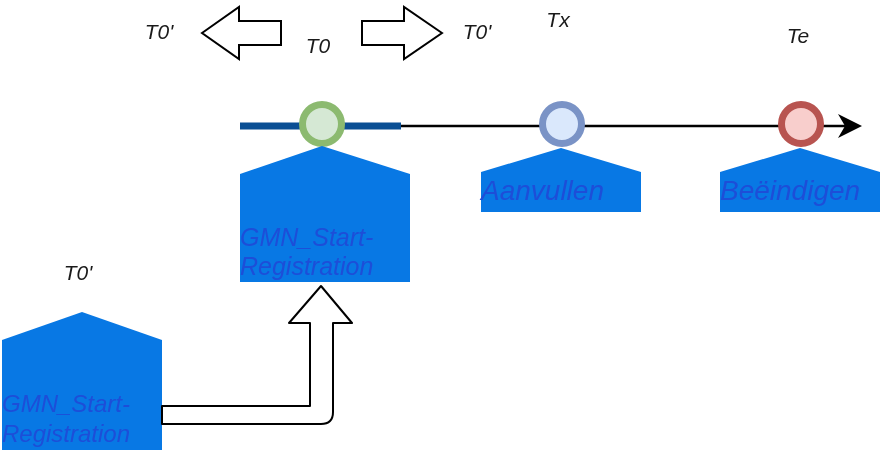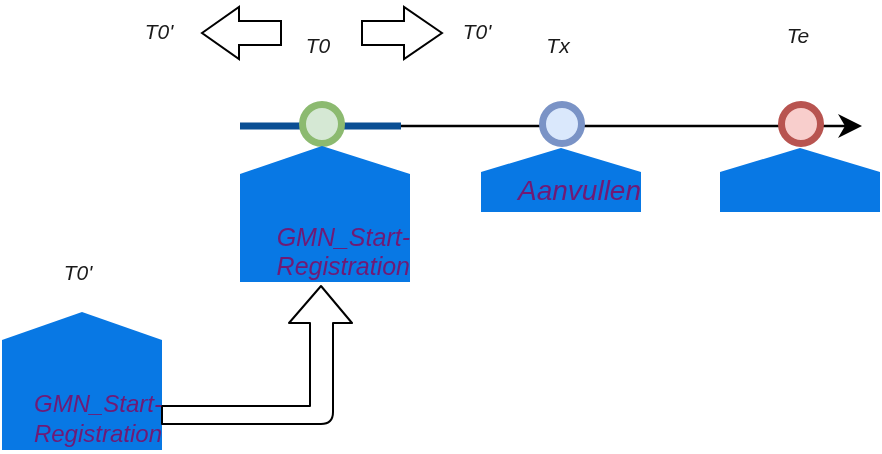--- a/index.html
+++ b/index.html
@@ -23,22 +23,22 @@
   }
   .top-label {
     position: absolute;
     transform: translateX(-50%);
     font-size: 21px;
     color: #1a1a1a;
     white-space: nowrap;
   }
   .pent-text {
     position: absolute;
-    color: #701a75;
-    text-align: right;
+    color: #1d4ed8;
+    text-align: left;
     white-space: nowrap;
   }
   .pent-text.main {
     left: 240px;
     top: 223px;
     width: 170px;
     font-size: 25px;
     line-height: 29px;
   }
   .pent-text.pre {
@@ -79,31 +79,32 @@
     <polygon points="481,172 561,148 641,172 641,212 481,212" fill="#0878e4"></polygon>
     <polygon points="720,172 800,148 880,172 880,212 720,212" fill="#0878e4"></polygon>
     <polygon points="2,340 82,312 162,340 162,450 2,450" fill="#0878e4"></polygon>
 
     <path d="M162,406 L310,406 L310,323 L289,323 L321,286 L352,323 L333,323 L333,412 Q333,424 321,424 L162,424 Z" fill="#ffffff" stroke="#000000" stroke-width="2" stroke-linejoin="round"></path>
   </svg>
 
   <div class="top-label" style="left:159px; top:20px;">T0'</div>
   <div class="top-label" style="left:318px; top:34px;">T0</div>
   <div class="top-label" style="left:477px; top:20px;">T0'</div>
-  <div class="top-label" style="left:558px; top:34px;">Tx</div>
+  <div class="top-label" style="left:558px; top:8px;">Tx</div>
   <div class="top-label" style="left:798px; top:24px;">Te</div>
 
   <div class="top-label" style="left:78px; top:261px;">T0'</div>
 
   <div class="pent-text main">
     <div>GMN_Start-</div>
     <div>Registration</div>
   </div>
 
   <div class="pent-text single aanvullen">Aanvullen</div>
 
+  <div class="pent-text single beeindigen">Beëindigen</div>
 
   <div class="pent-text pre">
     <div>GMN_Start-</div>
     <div>Registration</div>
   </div>
 
 </div>
 
 </body></html>

